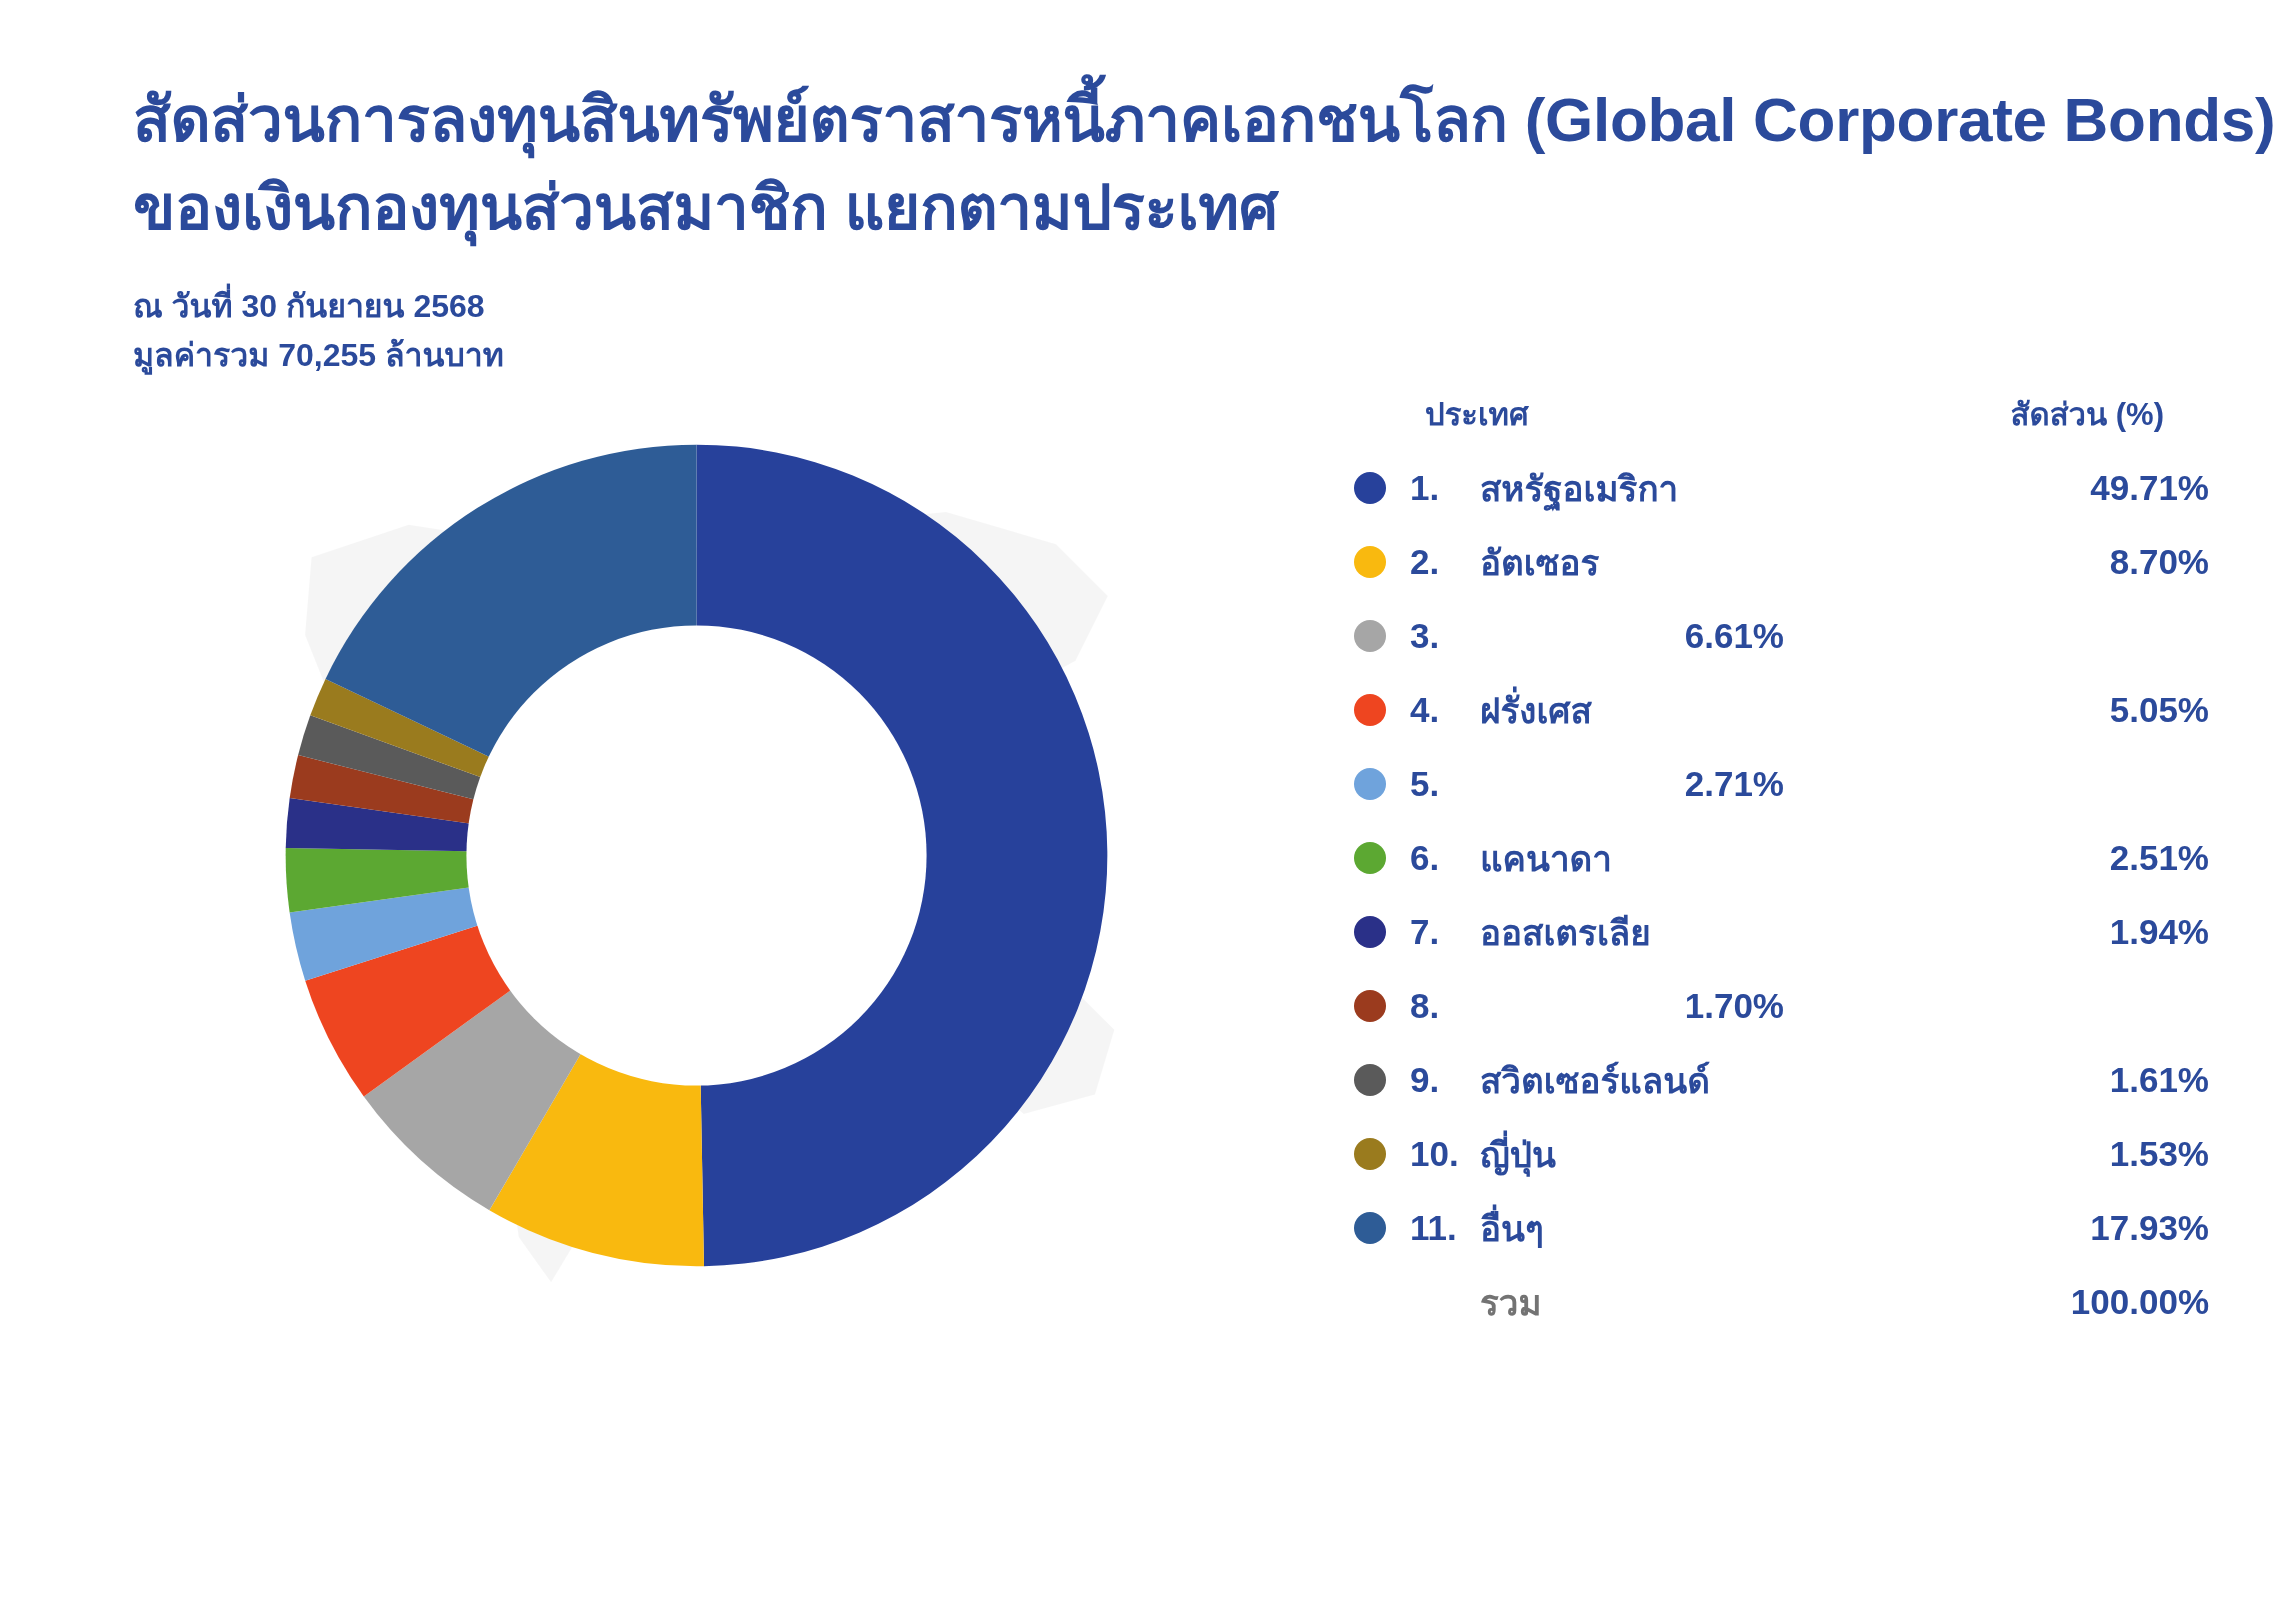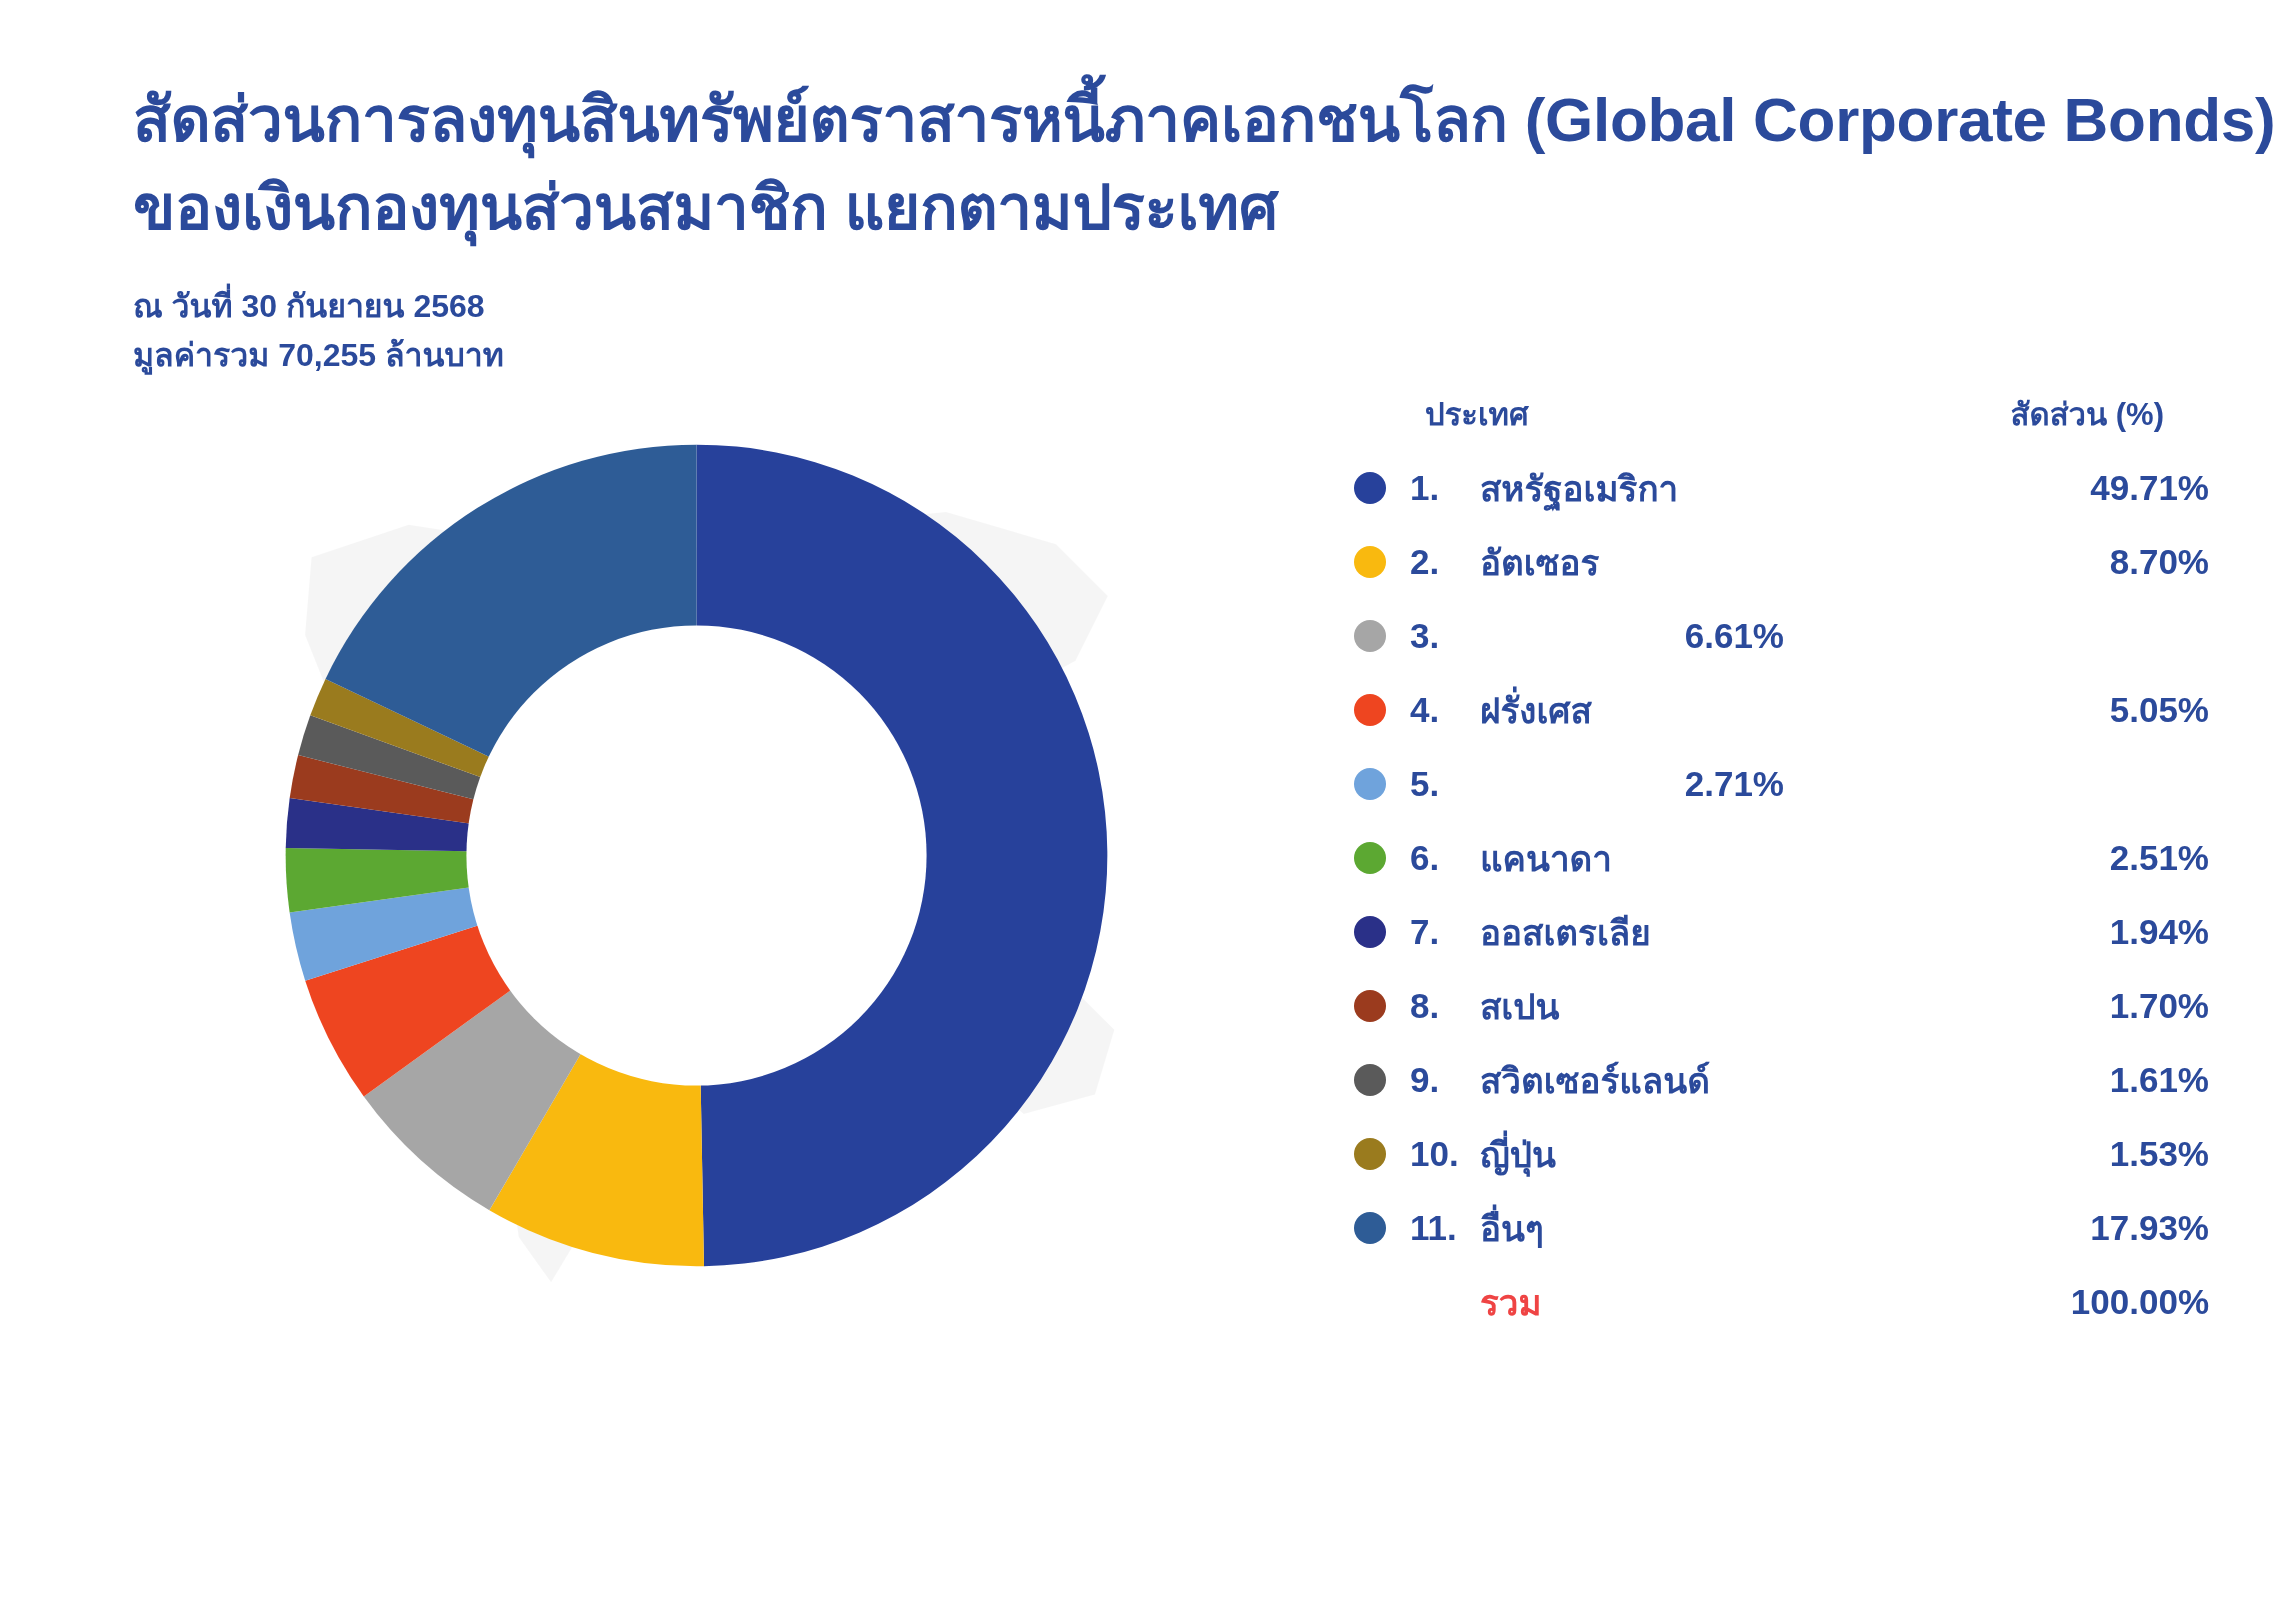--- a/index.html
+++ b/index.html
@@ -117,21 +117,21 @@
   }
   .legend-total{
     display:flex;
     align-items:center;
     height:74px;
   }
   .legend-total .tot-label{
     flex:1 1 auto;
     padding-left:126px;
     box-sizing:border-box;
-    color:#ef4444;
+    color:#737373;
     font-size:35px;
     font-weight:700;
   }
   .legend-total .tot-pct{
     width:304px;
     flex:0 0 304px;
     text-align:right;
     color:#2B4A9B;
     font-size:35px;
     font-weight:700;
@@ -250,21 +250,20 @@
           </div>
           <div class="rank">7.</div>
           <div class="country">ออสเตรเลีย</div>
           <div class="pct">1.94%</div>
         </div>
         <div class="legend-row">
           <div class="bullet-cell">
             <span class="bullet" style="background: rgb(155, 59, 30);"></span>
           </div>
           <div class="rank">8.</div>
-          <div class="country">สเปน</div>
           <div class="pct">1.70%</div>
         </div>
         <div class="legend-row">
           <div class="bullet-cell">
             <span class="bullet" style="background: rgb(90, 90, 90);"></span>
           </div>
           <div class="rank">9.</div>
           <div class="country">สวิตเซอร์แลนด์</div>
           <div class="pct">1.61%</div>
         </div>

